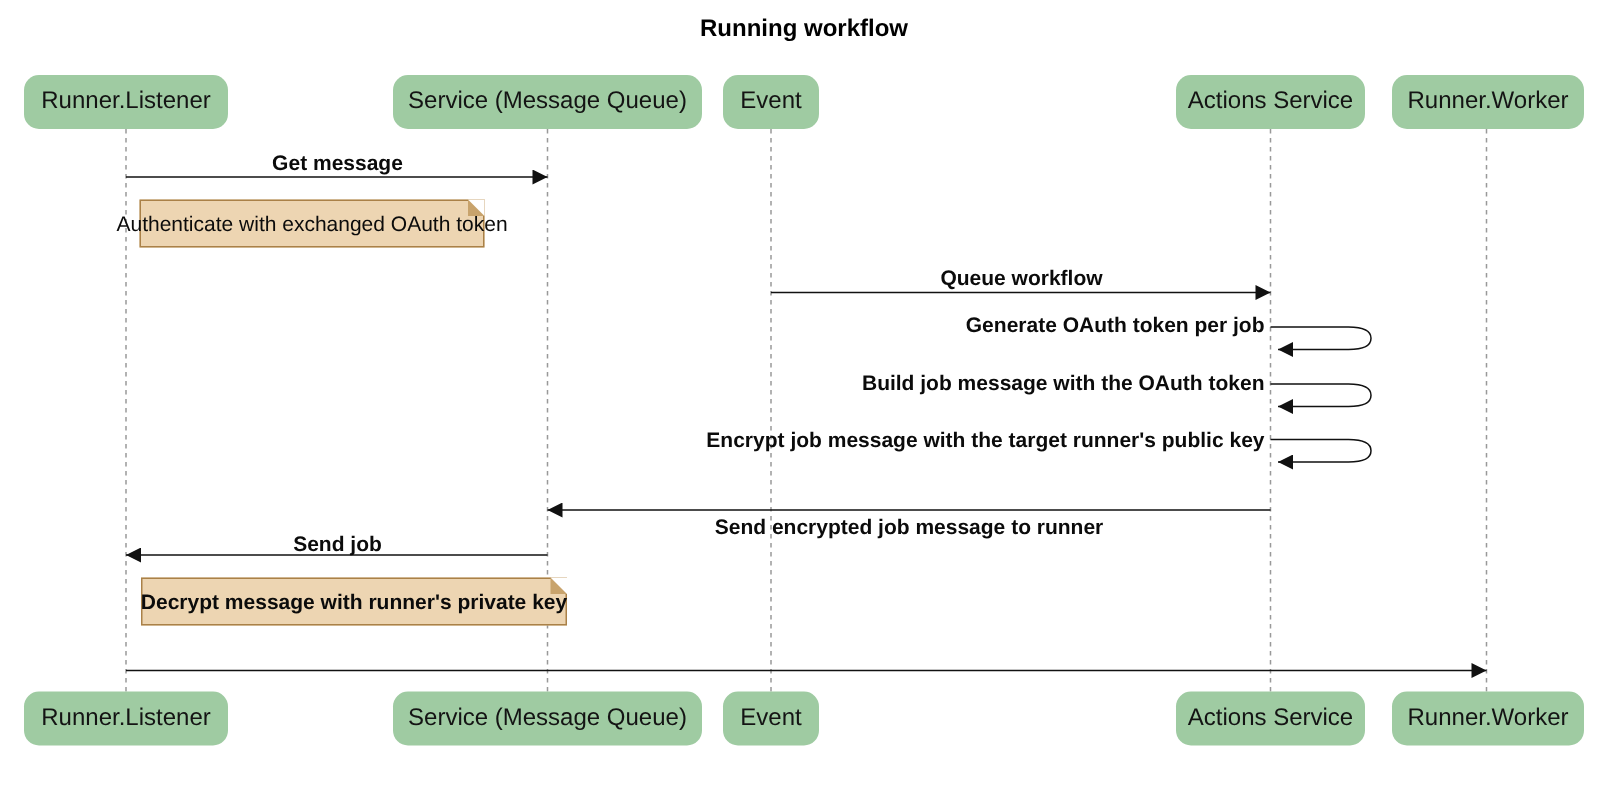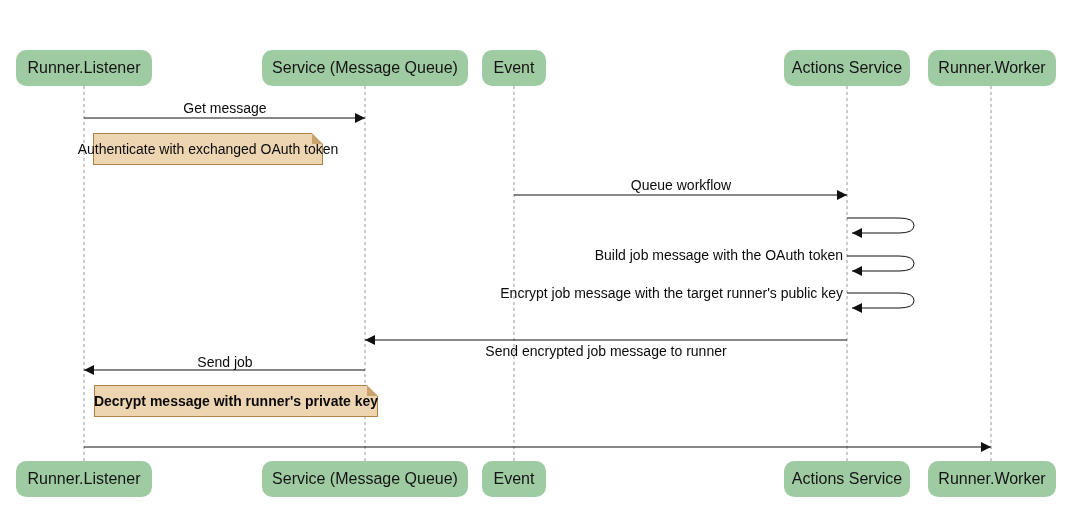--- a/index.html
+++ b/index.html
@@ -31,20 +31,21 @@
     font-size: 16px;
     color: #141414;
     box-sizing: border-box;
   }
   .msg-label {
     position: absolute;
     font-size: 14px;
     line-height: 14px;
     white-space: nowrap;
     color: #0b0b0b;
+    font-weight: bold;
   }
   .msg-label.centered { transform: translateX(-50%); }
   .msg-label.right-aligned { text-align: right; }
   .note {
     position: absolute;
     background: #EDD5B2;
     border: 1px solid #AA8148;
     box-sizing: border-box;
     display: flex;
     align-items: center;
@@ -91,29 +92,31 @@
 
     <path d="M847,218 L899,218 Q914,218 914,225.5 Q914,233 899,233 L852,233" fill="none" stroke="#111111" stroke-width="1" marker-end="url(#ah)"></path>
     <path d="M847,256 L899,256 Q914,256 914,263.5 Q914,271 899,271 L852,271" fill="none" stroke="#111111" stroke-width="1" marker-end="url(#ah)"></path>
     <path d="M847,293 L899,293 Q914,293 914,300.5 Q914,308 899,308 L852,308" fill="none" stroke="#111111" stroke-width="1" marker-end="url(#ah)"></path>
 
     <line x1="847" y1="340" x2="365" y2="340" stroke="#111111" stroke-width="1" marker-end="url(#ah)"></line>
     <line x1="365" y1="370" x2="84" y2="370" stroke="#111111" stroke-width="1" marker-end="url(#ah)"></line>
     <line x1="84" y1="447" x2="991" y2="447" stroke="#111111" stroke-width="1" marker-end="url(#ah)"></line>
   </svg>
 
+  <div class="title">Running workflow</div>
 
   <div class="actor" style="left:16px;  top:50px; width:136px;">Runner.Listener</div>
   <div class="actor" style="left:262px; top:50px; width:206px;">Service (Message Queue)</div>
   <div class="actor" style="left:482px; top:50px; width:64px;">Event</div>
   <div class="actor" style="left:784px; top:50px; width:126px;">Actions Service</div>
   <div class="actor" style="left:928px; top:50px; width:128px;">Runner.Worker</div>
 
   <div class="msg-label centered" style="left:225px; top:101px;">Get message</div>
   <div class="msg-label centered" style="left:681px; top:178px;">Queue workflow</div>
+  <div class="msg-label right-aligned" style="right:229px; top:209px;">Generate OAuth token per job</div>
   <div class="msg-label right-aligned" style="right:229px; top:286px;">Encrypt job message with the target runner's public key</div>
   <div class="msg-label right-aligned" style="right:229px; top:248px;">Build job message with the OAuth token</div>
   <div class="msg-label centered" style="left:606px; top:324px;margin-top:20px;">Send encrypted job message to runner</div>
   <div class="msg-label centered" style="left:225px; top:355px;">Send job</div>
 
   <div class="note" style="left:93px; top:133px; width:230px; height:32px;">Authenticate with exchanged OAuth token</div>
   <div class="note" style="left:94px; top:385px; width:284px; height:32px;font-weight:bold;">Decrypt message with runner's private key</div>
 
   <div class="actor" style="left:16px;  top:461px; width:136px;">Runner.Listener</div>
   <div class="actor" style="left:262px; top:461px; width:206px;">Service (Message Queue)</div>

